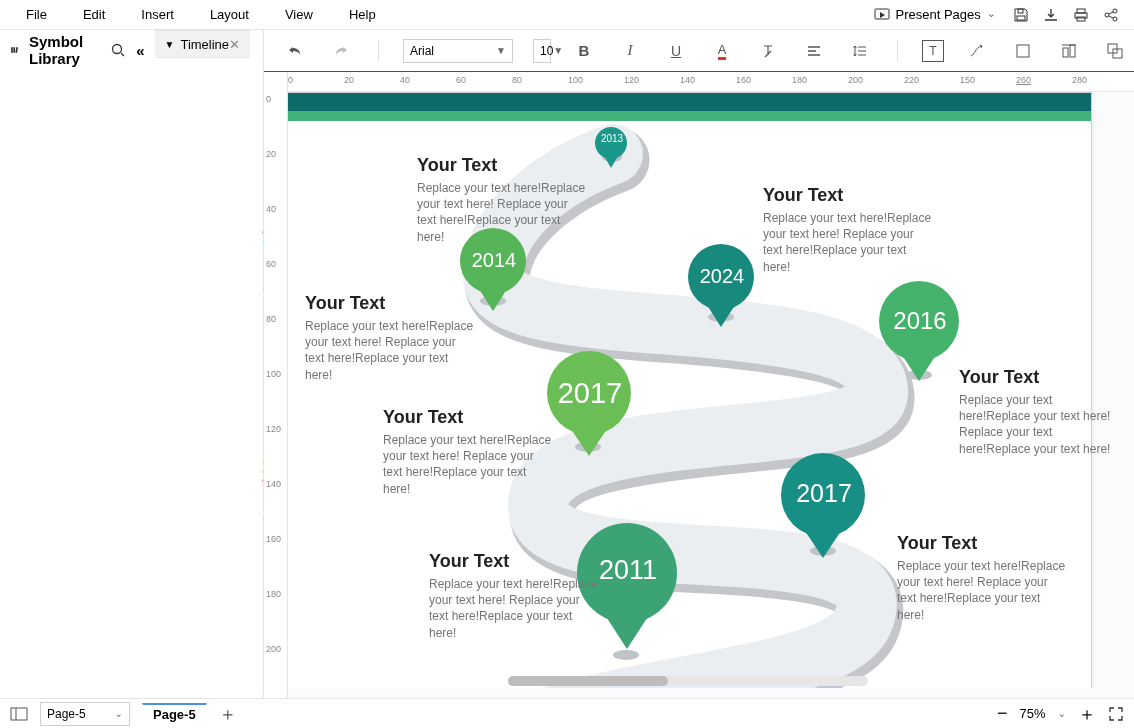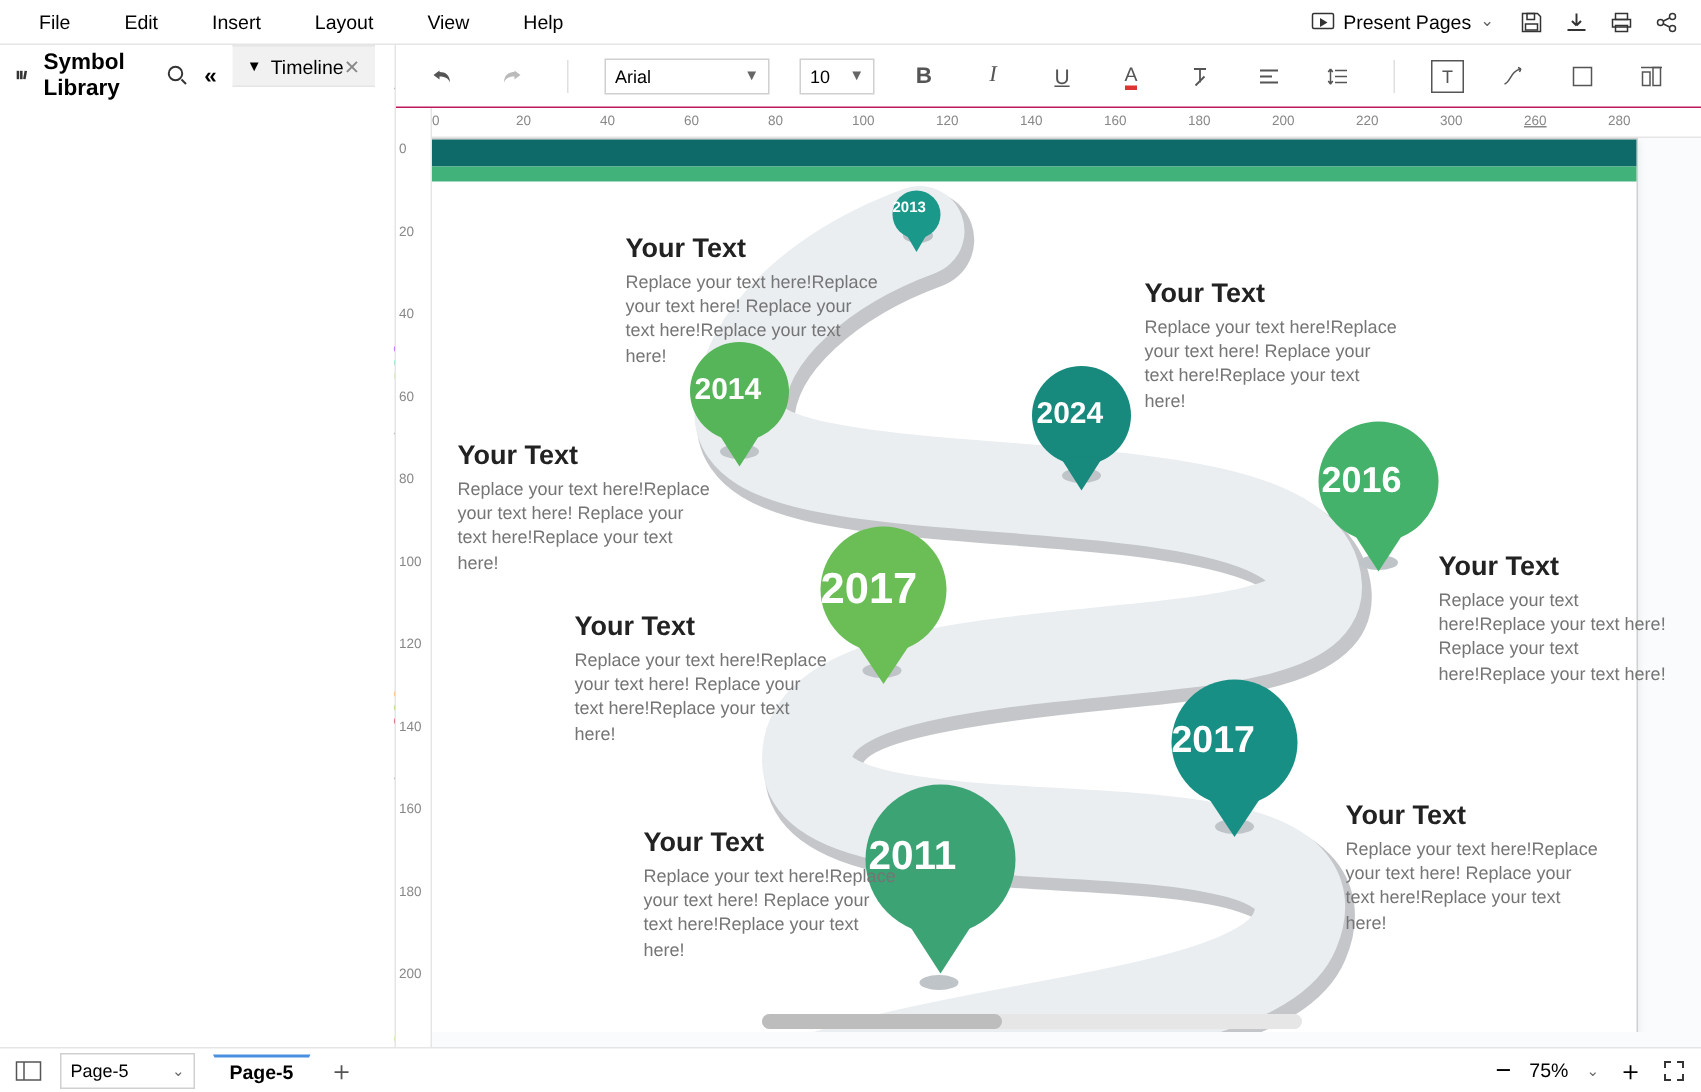--- a/index.html
+++ b/index.html
@@ -14,42 +14,42 @@
 .sidebar-head{height:40px;display:flex;align-items:center;gap:10px;padding:0 10px;font-weight:700;font-size:15px}
 .sidebar-head .flex-spacer{flex:1}
 .cat-header{height:28px;background:#f1f1f1;display:flex;align-items:center;padding:0 10px;font-size:13px;border-top:1px solid #e5e5e5;border-bottom:1px solid #e5e5e5}
 .cat-header .flex-spacer{flex:1}
 .thumbs{display:flex;flex-wrap:wrap;padding:6px;gap:0;align-content:flex-start;overflow:hidden}
 .thumb{width:48px;height:44px;display:flex;align-items:center;justify-content:center;cursor:pointer;margin:1px}
 .main{flex:1;display:flex;flex-direction:column;position:relative}
 .toolbar{height:42px;display:flex;align-items:center;padding:0 18px;border-bottom:1px solid #be185d;gap:20px;font-size:12px}
 .combo{display:flex;align-items:center;border:1px solid #d0d0d0;height:24px;padding:0 6px;font-size:12px;background:#fff;cursor:pointer}
 .combo.font{width:110px}
-.combo.size{width:50px}
+.combo.size{width:18px}
 .tb-btn{width:26px;height:26px;display:flex;align-items:center;justify-content:center;color:#555;cursor:pointer}
 .tb-sep{width:1px;background:#e0e0e0;height:22px;margin:0 4px}
 .canvas-area{flex:1;display:flex;background:#fafbfc;overflow:hidden;position:relative}
 .vruler{width:24px;background:#fff;border-right:1px solid #e5e5e5;font-size:9px;color:#888;position:relative}
 .vruler .tick{position:absolute;left:2px}
 .hruler{position:absolute;left:24px;right:40px;top:0;height:20px;background:#fff;border-bottom:1px solid #e5e5e5;font-size:9px;color:#888}
 .hruler .tick{position:absolute;top:3px}
 .page-wrap{position:absolute;left:24px;top:20px;right:40px;bottom:10px;overflow:hidden}
 .page{position:absolute;left:-6px;top:0;width:810px;height:640px;border:1px solid #d0d0d0;background:#fff;box-shadow:0 2px 6px rgba(0,0,0,0.08)}
 .page .topbar1{height:18px;background:#0d6a69}
 .page .topbar2{height:10px;background:#41b27a}
 .right-rail{width:40px;border-left:1px solid #e5e5e5;background:#fff;display:flex;flex-direction:column;align-items:center;padding-top:6px;gap:16px}
 .right-rail .rbtn{width:22px;height:22px;display:flex;align-items:center;justify-content:center;color:#555;cursor:pointer}
 .statusbar{height:30px;border-top:1px solid #e5e5e5;display:flex;align-items:center;padding:0 10px;font-size:13px;gap:12px}
 .statusbar .tab{border:1px solid transparent;padding:2px 10px;cursor:pointer}
 .statusbar .tab.active{border-top:2px solid #4a90e2;font-weight:700}
 .statusbar .flex-spacer{flex:1}
 .page .txt{position:absolute;font-size:12px}
 .page .txt h2{margin:0 0 4px 0;font-size:18px;font-weight:700;color:#222}
 .page .txt p{margin:0;font-size:12px;color:#757575;line-height:1.35}
-.page .yearlabel{font-weight:700;color:#fff;font-size:20px;}
+.page .yearlabel{font-weight:400;color:#fff;font-size:20px;text-align:center}
 .more-dots{letter-spacing:2px;font-weight:700}
 svg{display:block}
 .hscroll{position:absolute;left:210px;bottom:2px;width:360px;height:10px;background:#e6e6e6;border-radius:5px}
 .hscroll .thumb-bar{position:absolute;left:0;width:160px;height:10px;background:#bdbdbd;border-radius:5px}
 </style>
 </head>
 <body>
 
 <div class="menubar">
   <div class="menu-item">File</div>
@@ -419,21 +419,21 @@
           <span class="tick" style="left: 112px;">40</span>
           <span class="tick" style="left: 168px;">60</span>
           <span class="tick" style="left: 224px;">80</span>
           <span class="tick" style="left: 280px;">100</span>
           <span class="tick" style="left: 336px;">120</span>
           <span class="tick" style="left: 392px;">140</span>
           <span class="tick" style="left: 448px;">160</span>
           <span class="tick" style="left: 504px;">180</span>
           <span class="tick" style="left: 560px;">200</span>
           <span class="tick" style="left: 616px;">220</span>
-          <span class="tick" style="left: 672px;">300</span>
+          <span class="tick" style="left: 672px;">150</span>
           <span class="tick" style="left: 728px; text-decoration: underline;">260</span>
           <span class="tick" style="left: 784px;">280</span>
         </div>
       <div class="page-wrap">
         <div class="page">
           <div class="topbar1"></div>
           <div class="topbar2"></div>
 
           <svg width="810" height="610" viewBox="0 0 810 610" style="position:absolute;left:0;top:28px">
 

